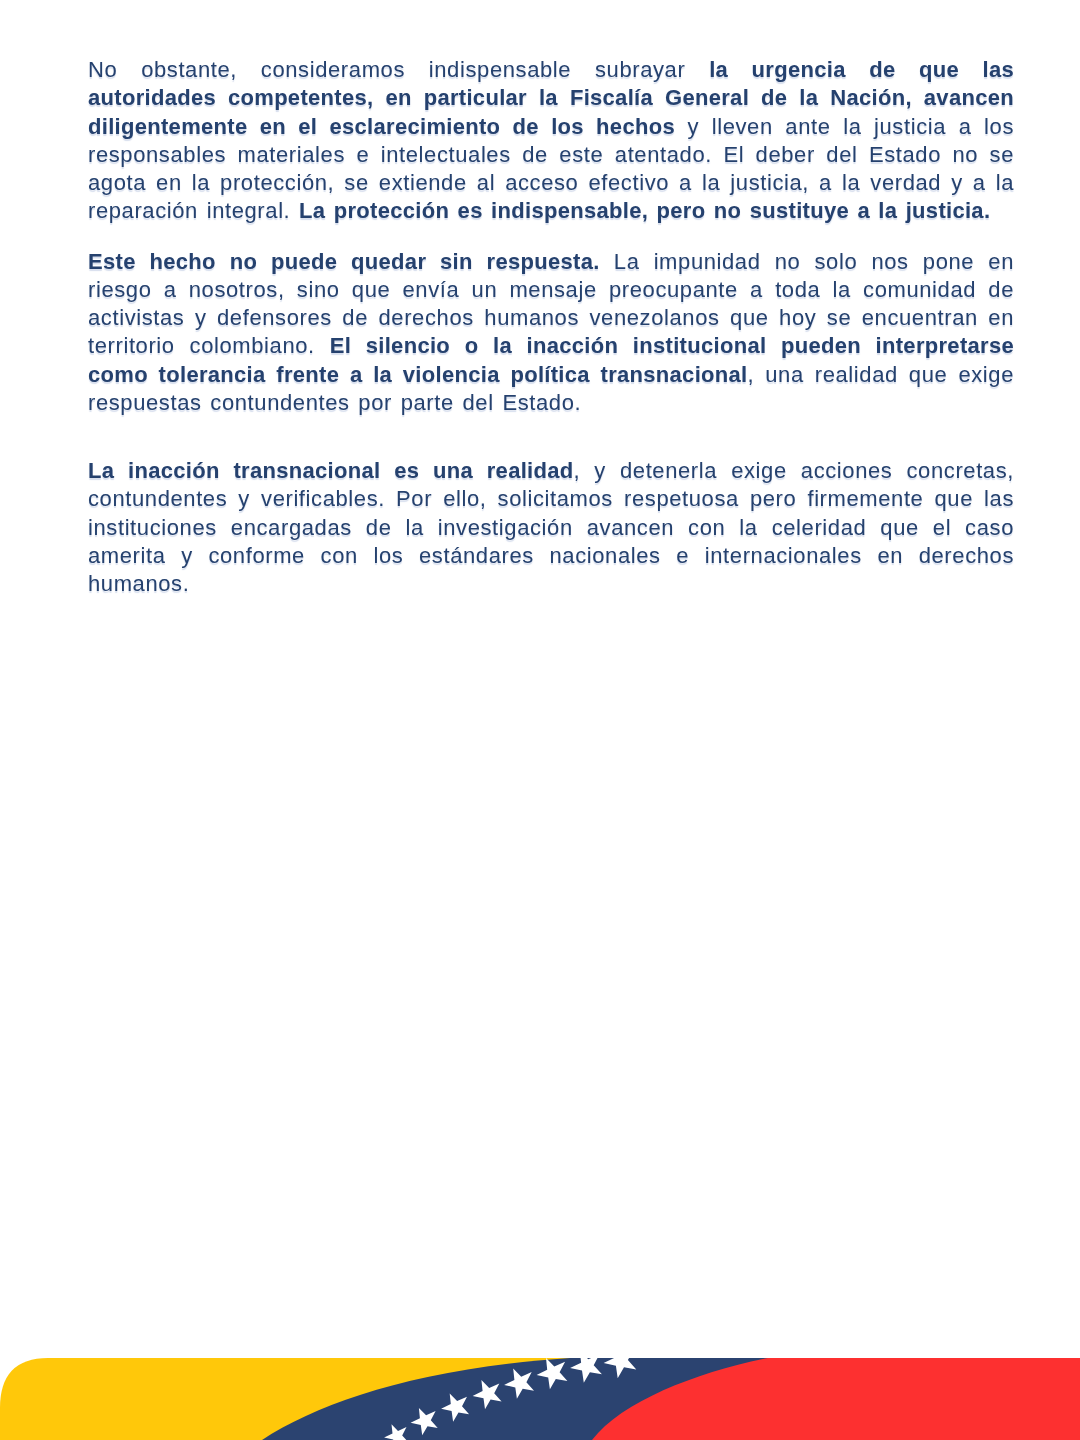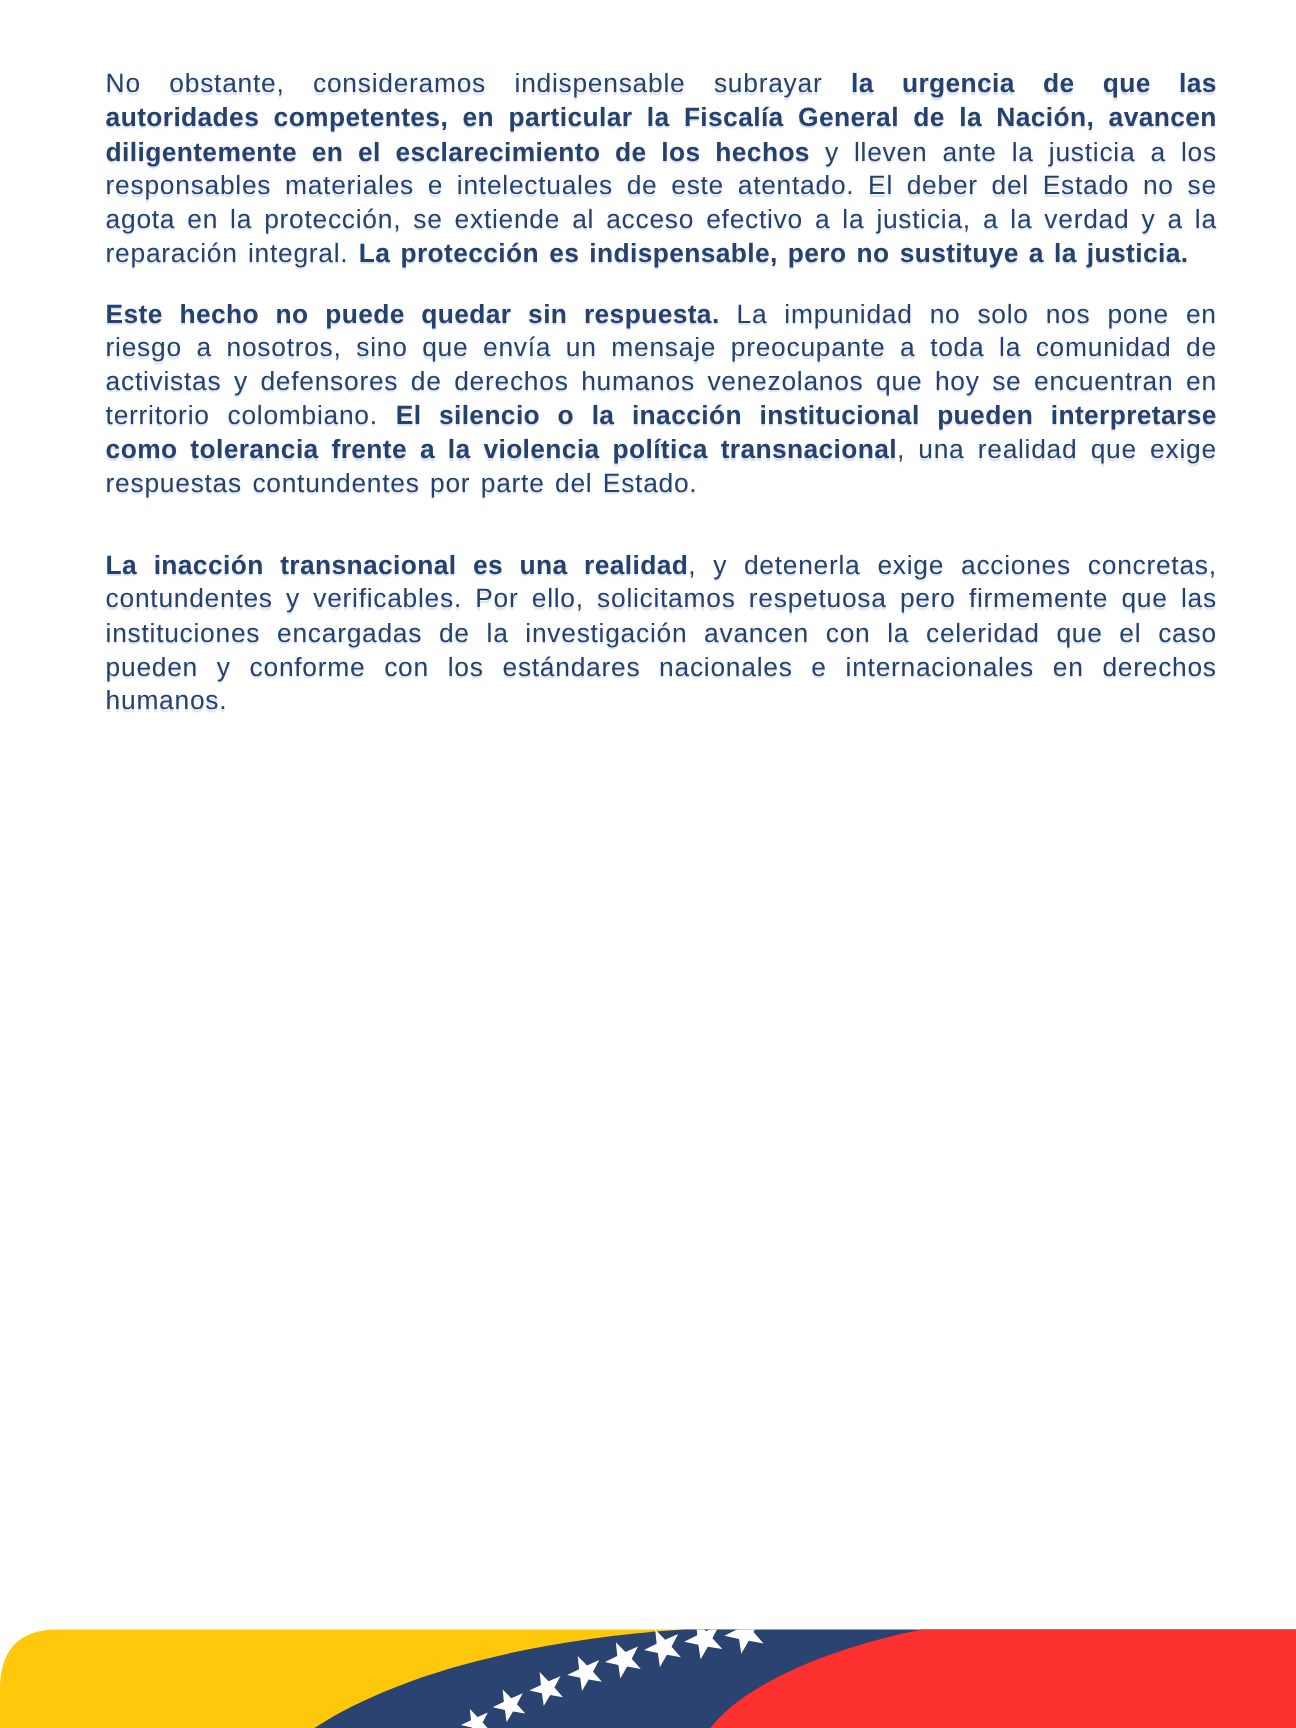--- a/index.html
+++ b/index.html
@@ -48,21 +48,21 @@
   }
 </style>
 </head>
 <body>
 
 <div class="document-page">
 
   <div class="text-block" style="color: rgb(37, 65, 110);">
       <p class="para"><span>No obstante, consideramos indispensable subrayar </span><strong>la urgencia de que las autoridades competentes, en particular la Fiscalía General de la Nación, avancen diligentemente en el esclarecimiento de los hechos</strong><span> y lleven ante la justicia a los responsables materiales e intelectuales de este atentado. El deber del Estado no se agota en la protección, se extiende al acceso efectivo a la justicia, a la verdad y a la reparación integral. </span><strong>La protección es indispensable, pero no sustituye a la justicia.</strong></p>
       <p class="para"><strong>Este hecho no puede quedar sin respuesta.</strong><span> La impunidad no solo nos pone en riesgo a nosotros, sino que envía un mensaje preocupante a toda la comunidad de activistas y defensores de derechos humanos venezolanos que hoy se encuentran en territorio colombiano. </span><strong>El silencio o la inacción institucional pueden interpretarse como tolerancia frente a la violencia política transnacional</strong><span>, una realidad que exige respuestas contundentes por parte del Estado.</span></p>
-      <p class="para spaced"><strong>La inacción transnacional es una realidad</strong><span>, y detenerla exige acciones concretas, contundentes y verificables. Por ello, solicitamos respetuosa pero firmemente que las instituciones encargadas de la investigación avancen con la celeridad que el caso pueden y conforme con los estándares nacionales e internacionales en derechos humanos.</span></p>
+      <p class="para spaced"><strong>La inacción transnacional es una realidad</strong><span>, y detenerla exige acciones concretas, contundentes y verificables. Por ello, solicitamos respetuosa pero firmemente que las instituciones encargadas de la investigación avancen con la celeridad que el caso amerita y conforme con los estándares nacionales e internacionales en derechos humanos.</span></p>
     </div>
 
   <svg class="flag-wave" viewBox="0 0 1080 84" preserveAspectRatio="none" xmlns="http://www.w3.org/2000/svg">
     <defs>
       <clipPath id="band-clip">
         <rect x="0" y="2" width="1080" height="82"></rect>
       </clipPath>
     </defs>
     <path d="M0,84 L0,52 Q0,2 48,2 L620,2 L620,84 Z" fill="#FFC80A"></path>
     <path d="M262,84 C320,46 420,12 570,2 L1080,2 L1080,84 Z" fill="#2B4370"></path>

